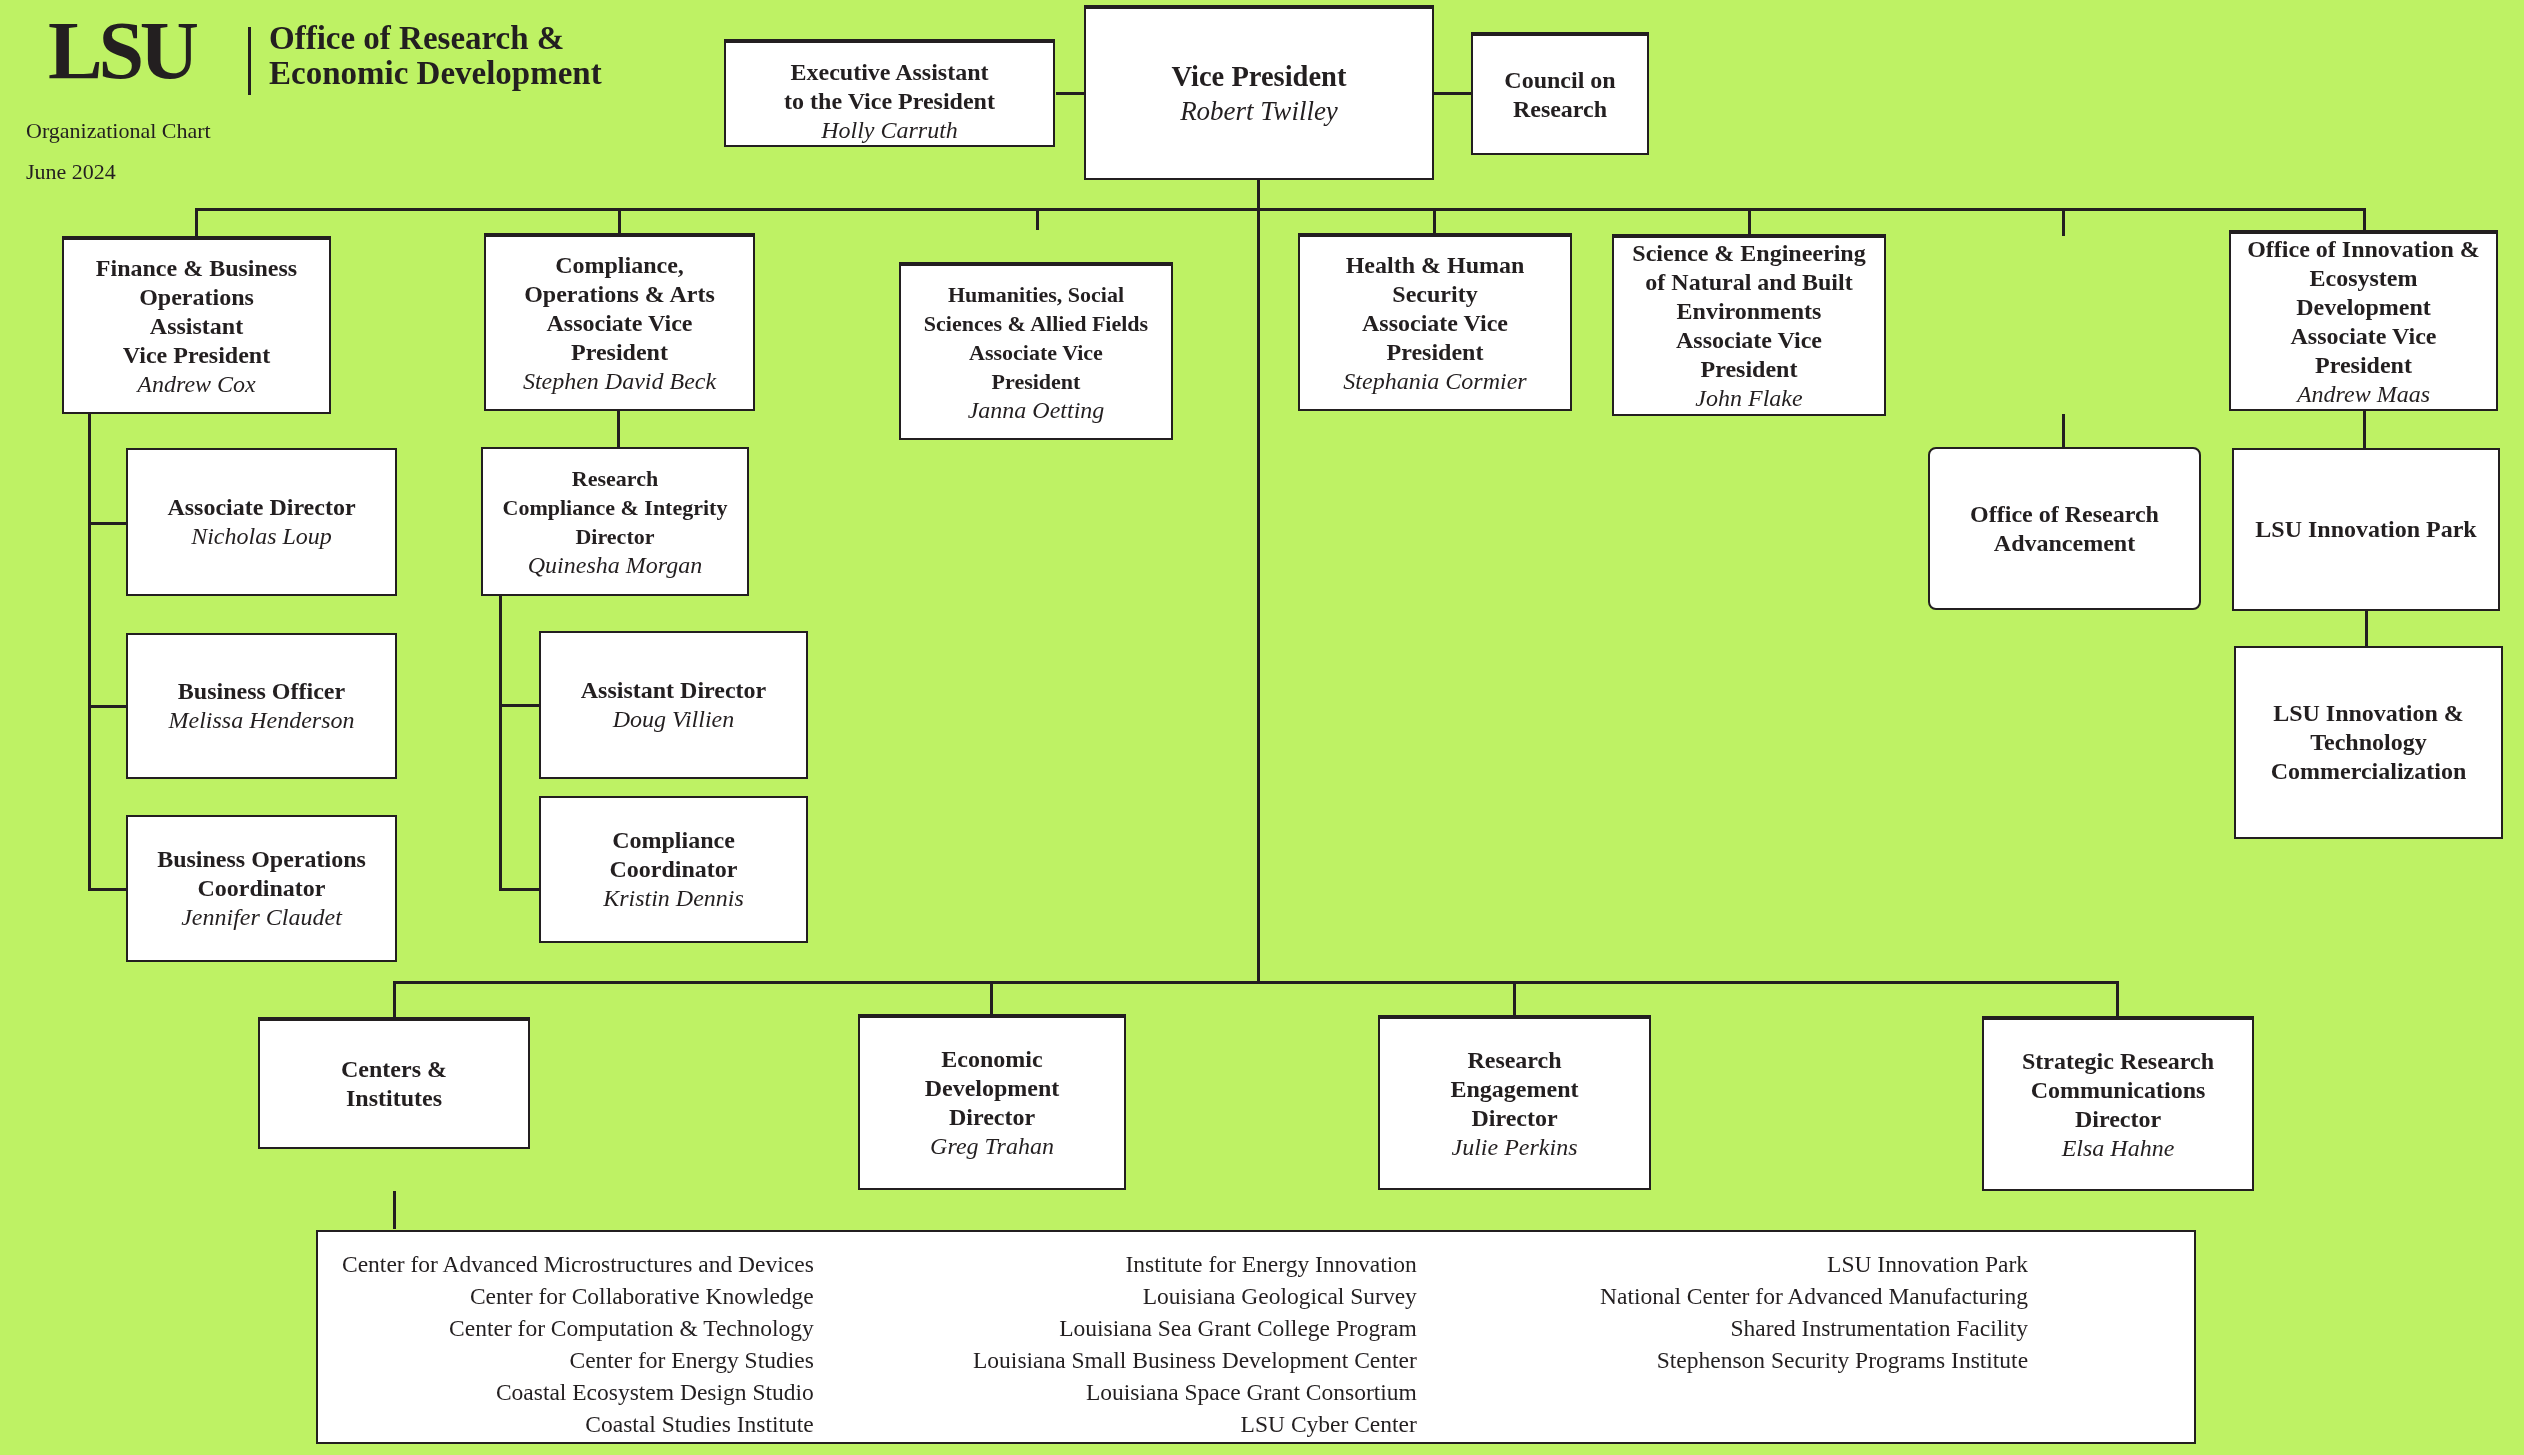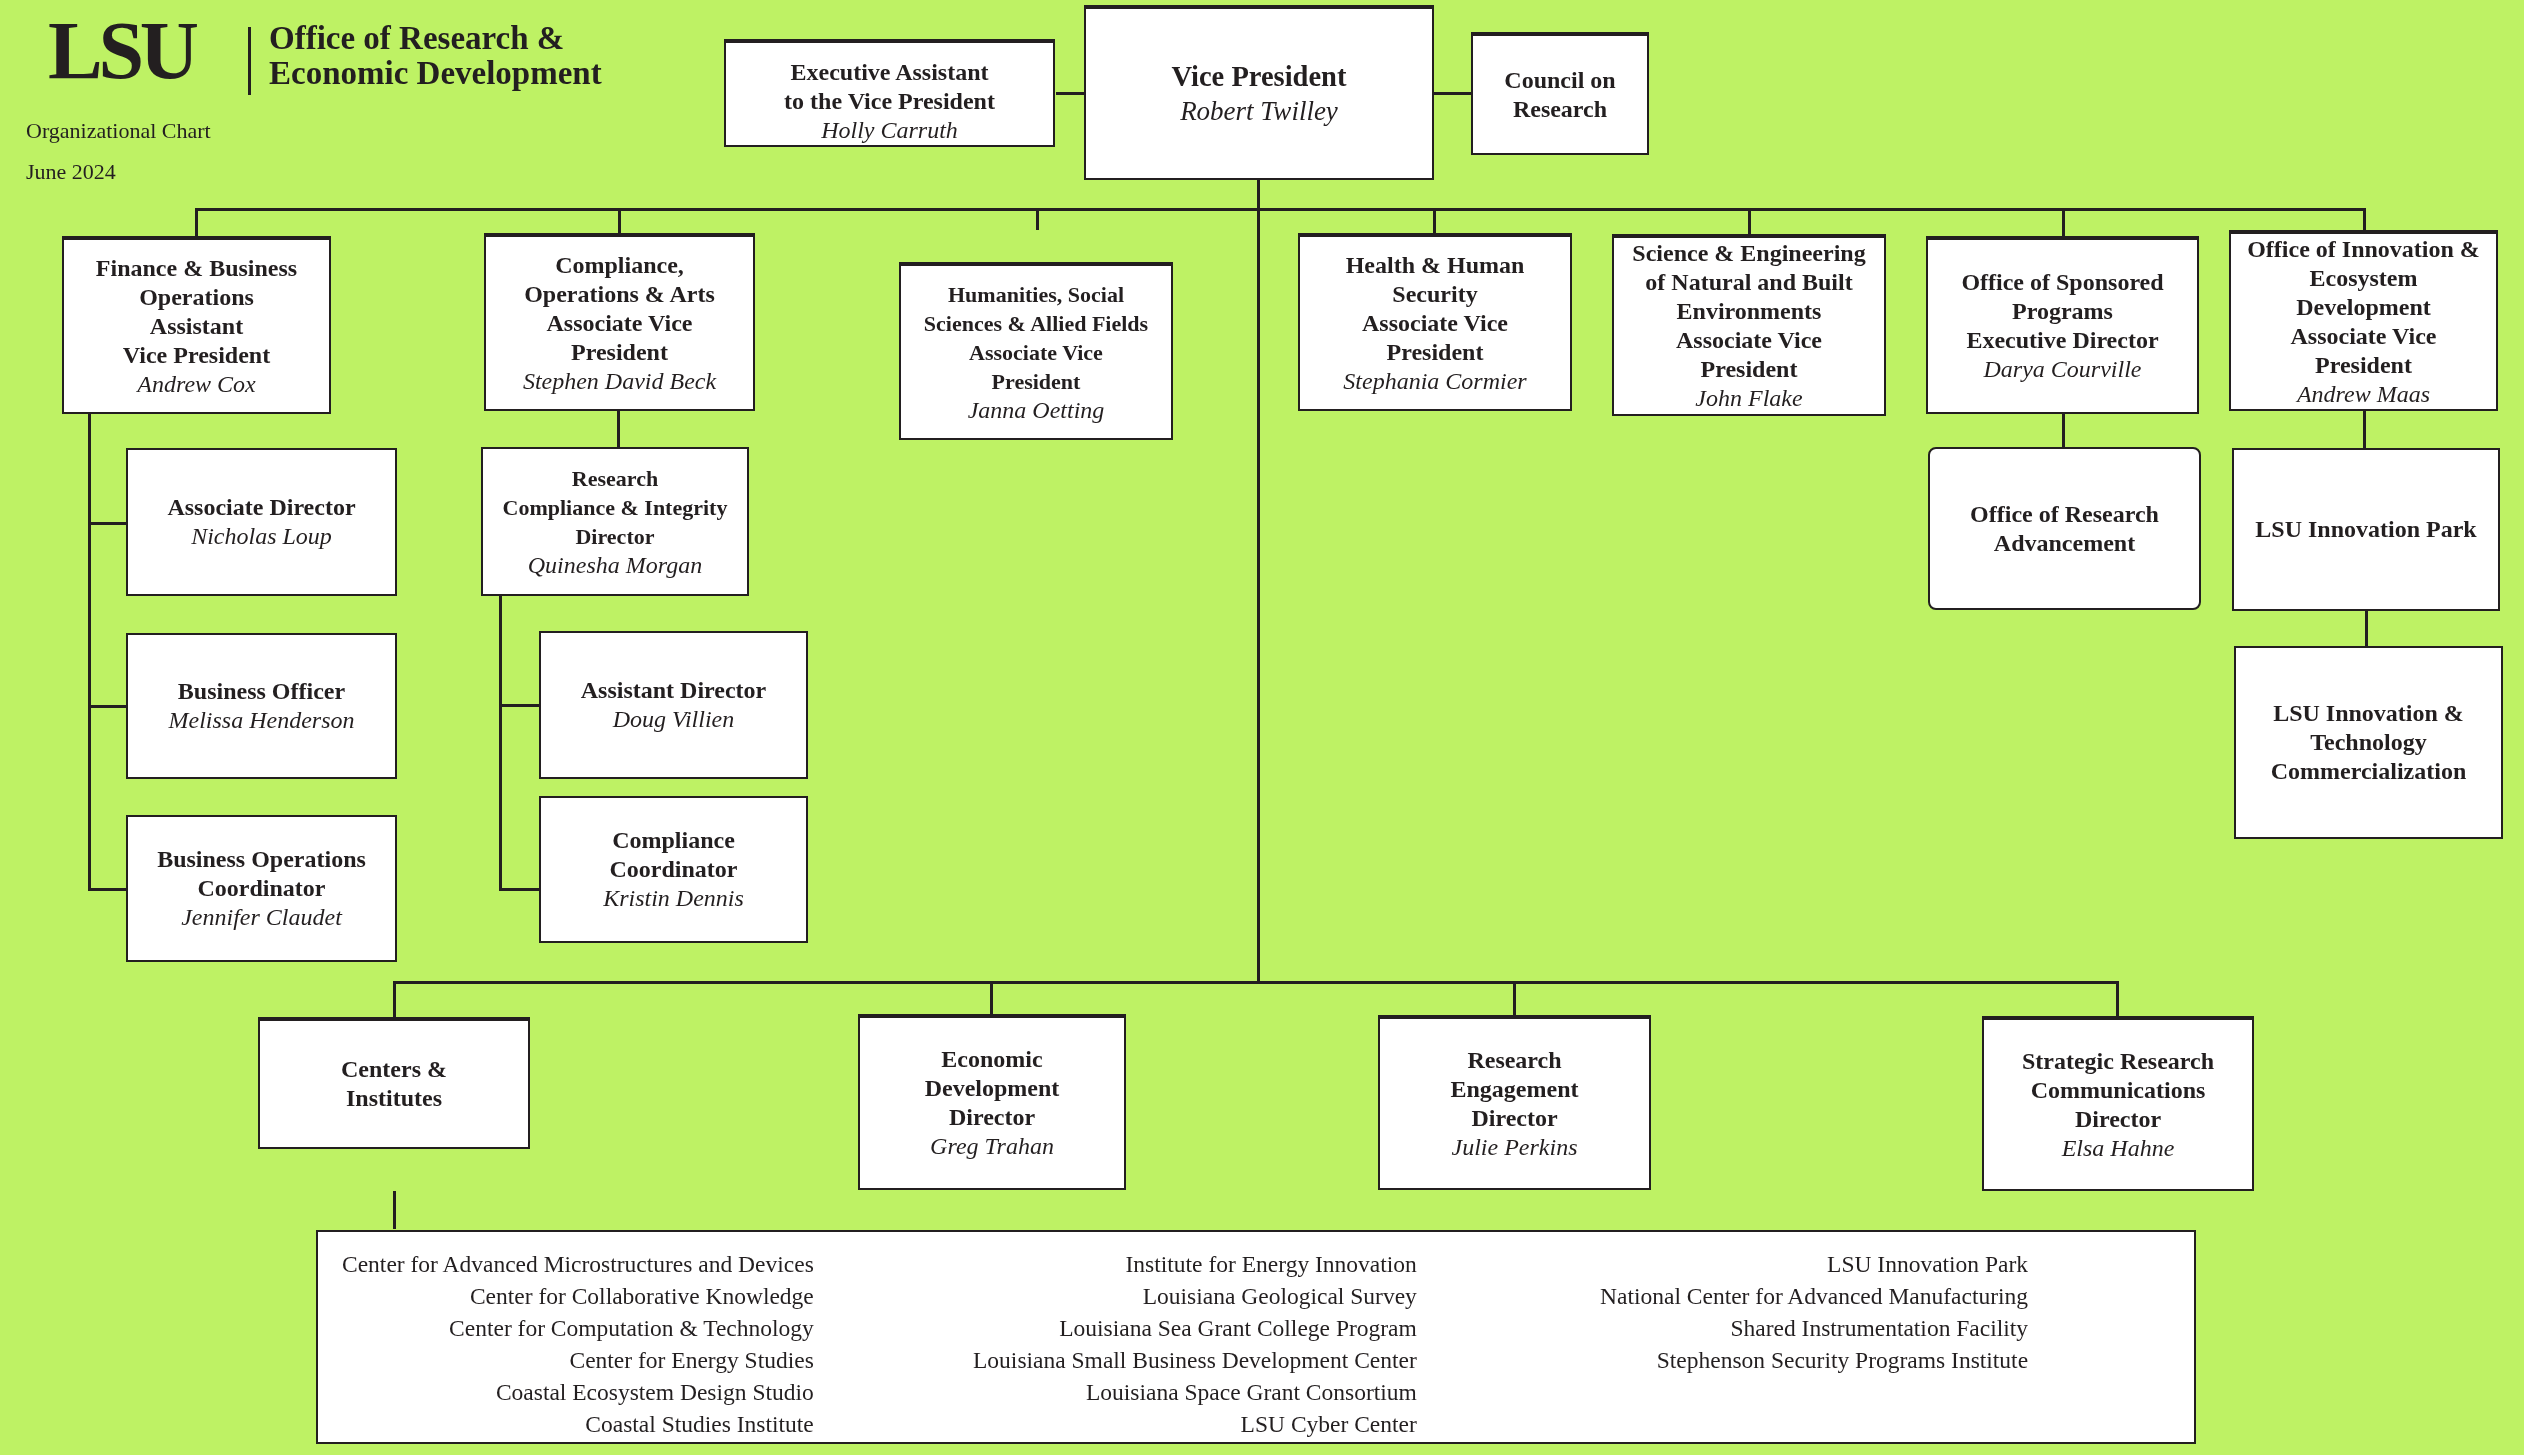--- a/index.html
+++ b/index.html
@@ -139,28 +139,20 @@
   <div class="node top-edge" style="left:1612px;top:234px;width:274px;height:182px;">
     <div class="t">
         <div class="line">Science &amp; Engineering</div>
         <div class="line">of Natural and Built</div>
         <div class="line">Environments</div>
         <div class="line">Associate Vice</div>
         <div class="line">President</div>
       </div>
     <div class="p">John Flake</div>
   </div>
-  <div class="node top-edge" style="left:1926px;top:236px;width:273px;height:178px;">
-    <div class="t">
-        <div class="line">Office of Sponsored</div>
-        <div class="line">Programs</div>
-        <div class="line">Executive Director</div>
-      </div>
-    <div class="p">Darya Courville</div>
-  </div>
   <div class="node top-edge" style="left:2229px;top:230px;width:269px;height:181px;">
     <div class="t">
         <div class="line">Office of Innovation &amp;</div>
         <div class="line">Ecosystem</div>
         <div class="line">Development</div>
         <div class="line">Associate Vice</div>
         <div class="line">President</div>
       </div>
     <div class="p">Andrew Maas</div>
   </div>

